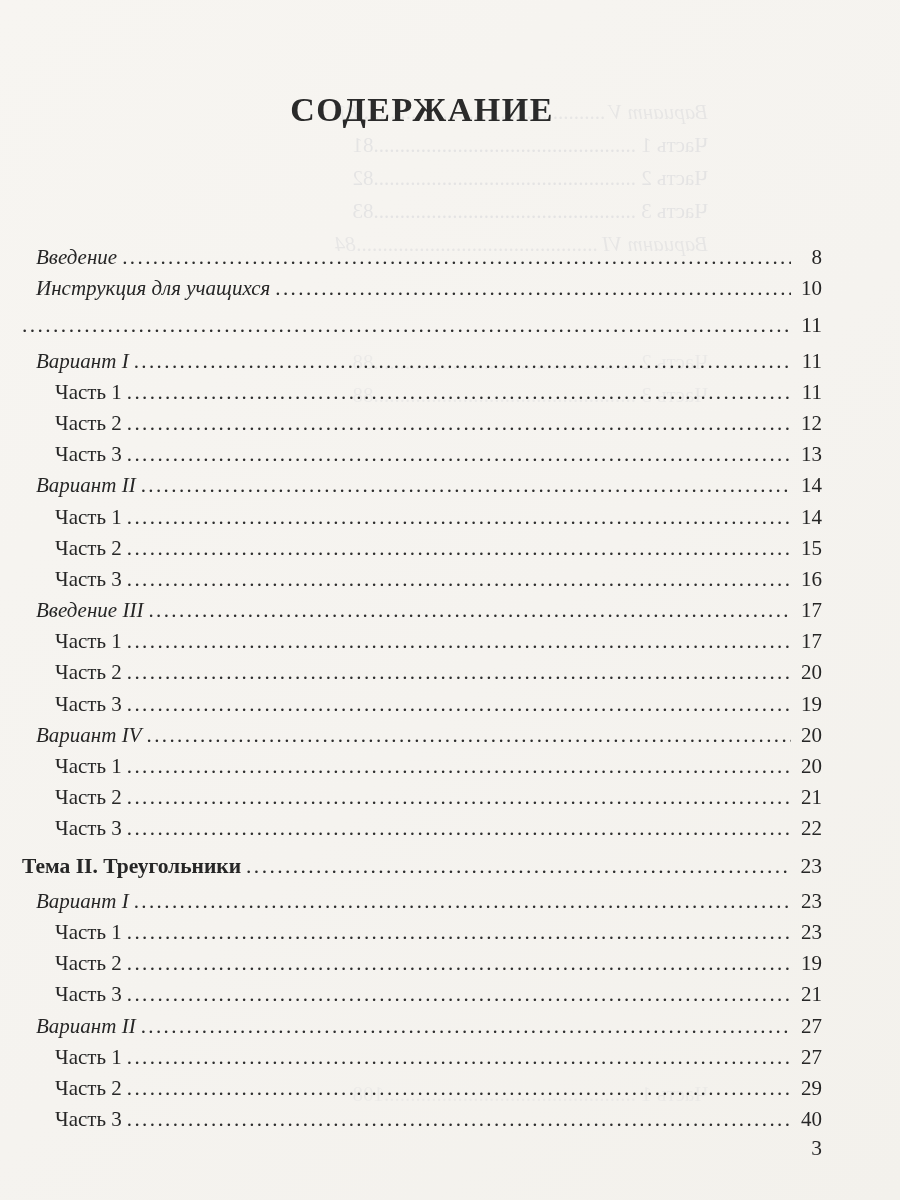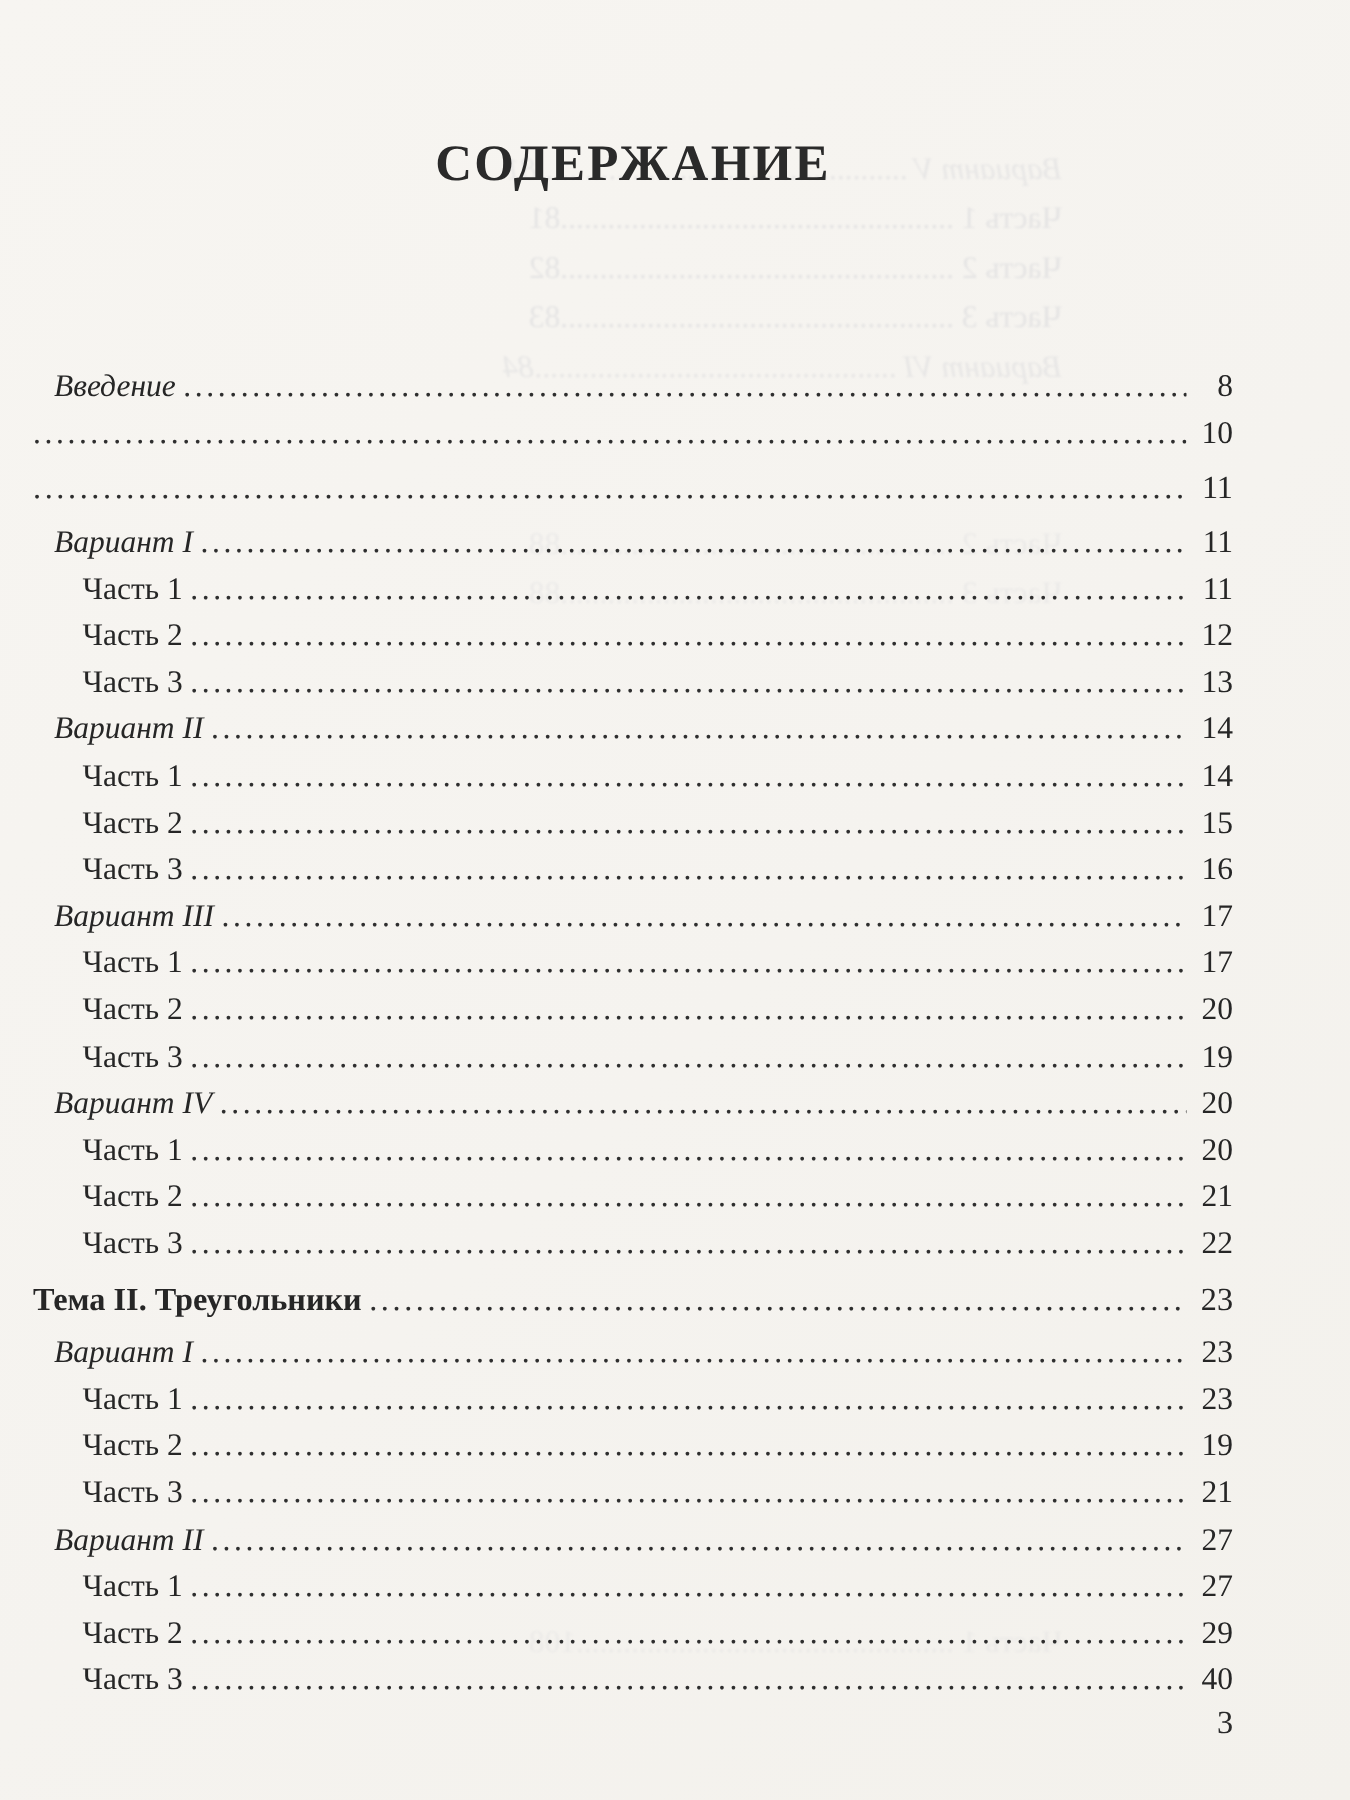--- a/index.html
+++ b/index.html
@@ -119,20 +119,21 @@
   <div class="content">
     <h1 class="title">СОДЕРЖАНИЕ</h1>
     <div class="toc" id="toc-list">
   <div class="row type-intro">
     <span class="label">Введение</span>
     <span class="leader"></span>
     <span class="pnum">8</span>
   </div>
 
   <div class="row type-intro">
+    <span class="label">Инструкция для учащихся</span>
     <span class="leader"></span>
     <span class="pnum">10</span>
   </div>
 
   <div class="row type-theme">
     <span class="leader"></span>
     <span class="pnum">11</span>
   </div>
 
   <div class="row type-variant">
@@ -177,21 +178,21 @@
     <span class="pnum">15</span>
   </div>
 
   <div class="row type-part">
     <span class="label">Часть 3</span>
     <span class="leader"></span>
     <span class="pnum">16</span>
   </div>
 
   <div class="row type-variant">
-    <span class="label">Вариант III</span>
+    <span class="label">Введение III</span>
     <span class="leader"></span>
     <span class="pnum">17</span>
   </div>
 
   <div class="row type-part">
     <span class="label">Часть 1</span>
     <span class="leader"></span>
     <span class="pnum">17</span>
   </div>
 

